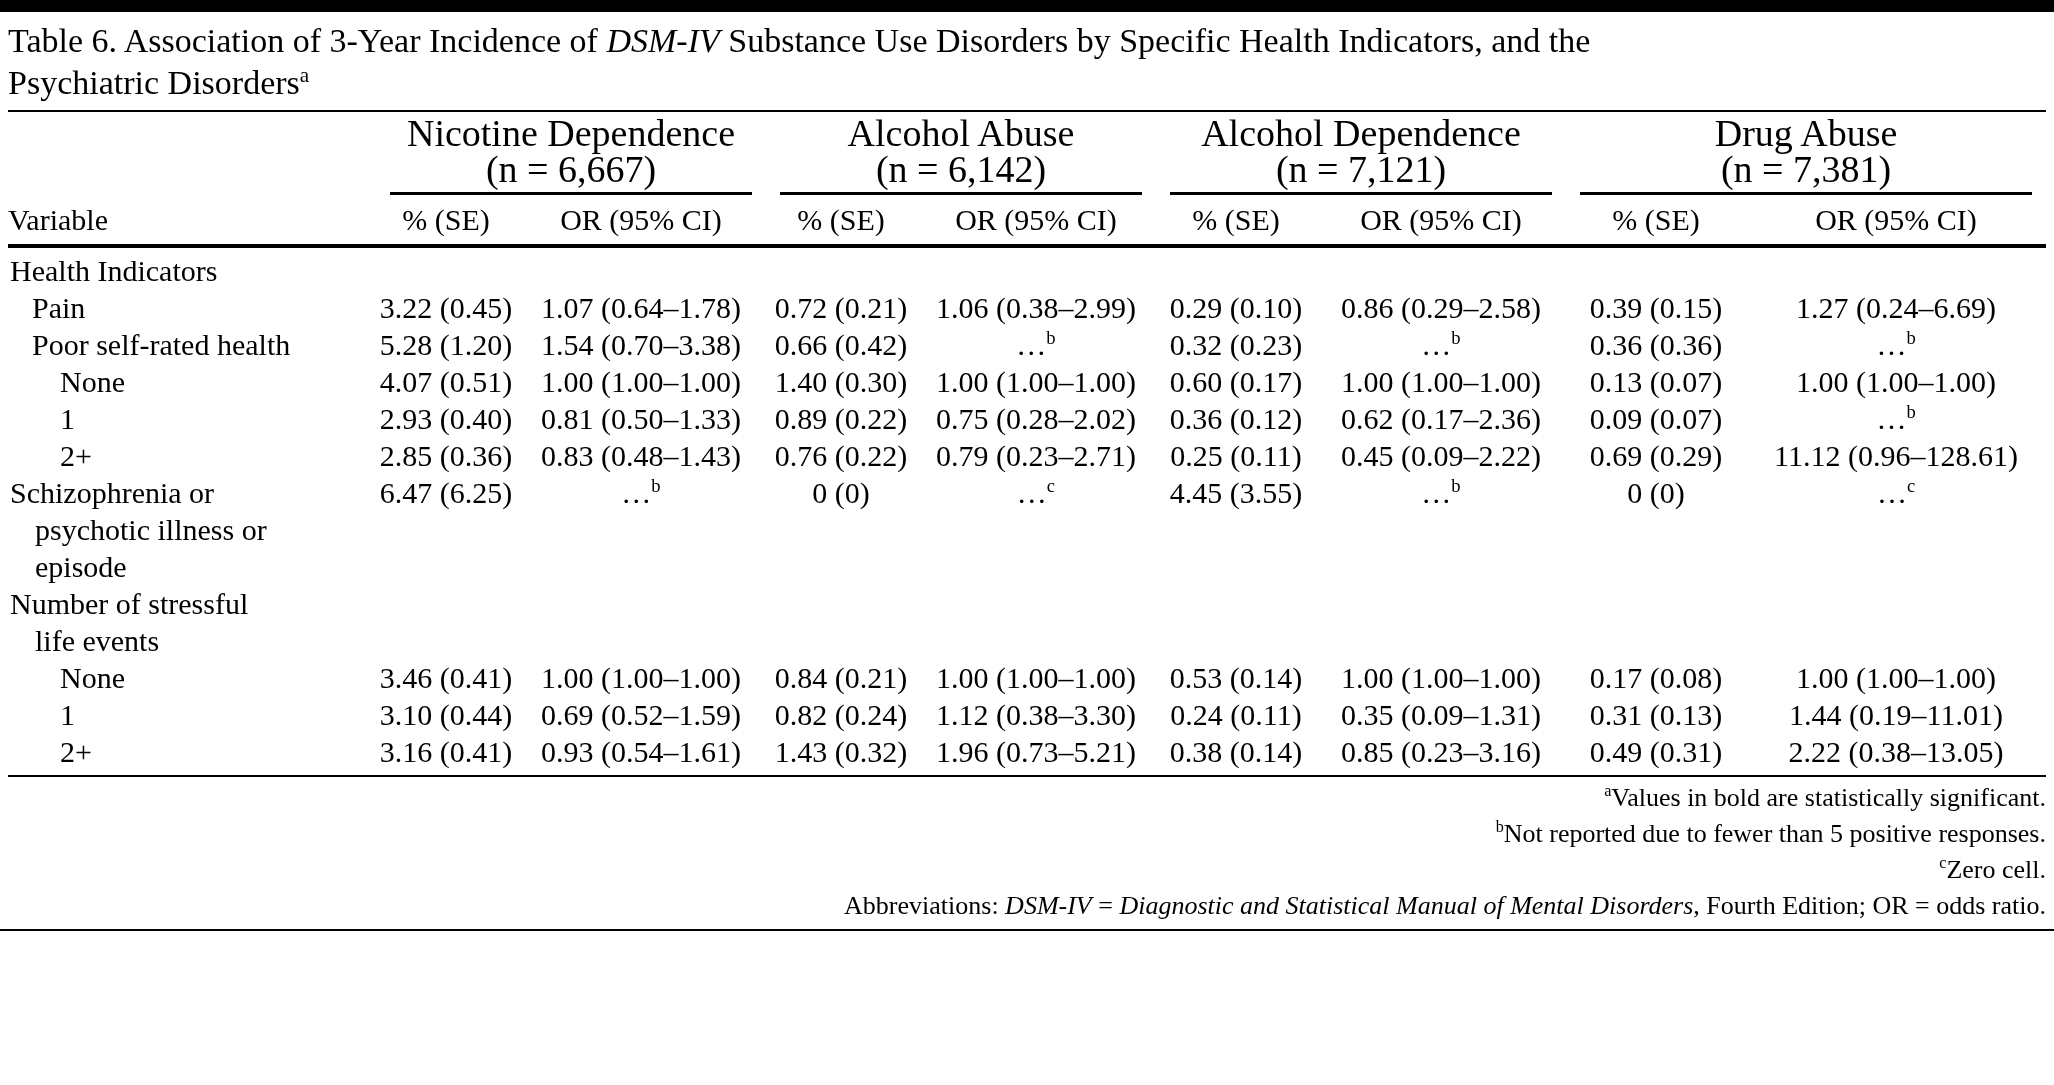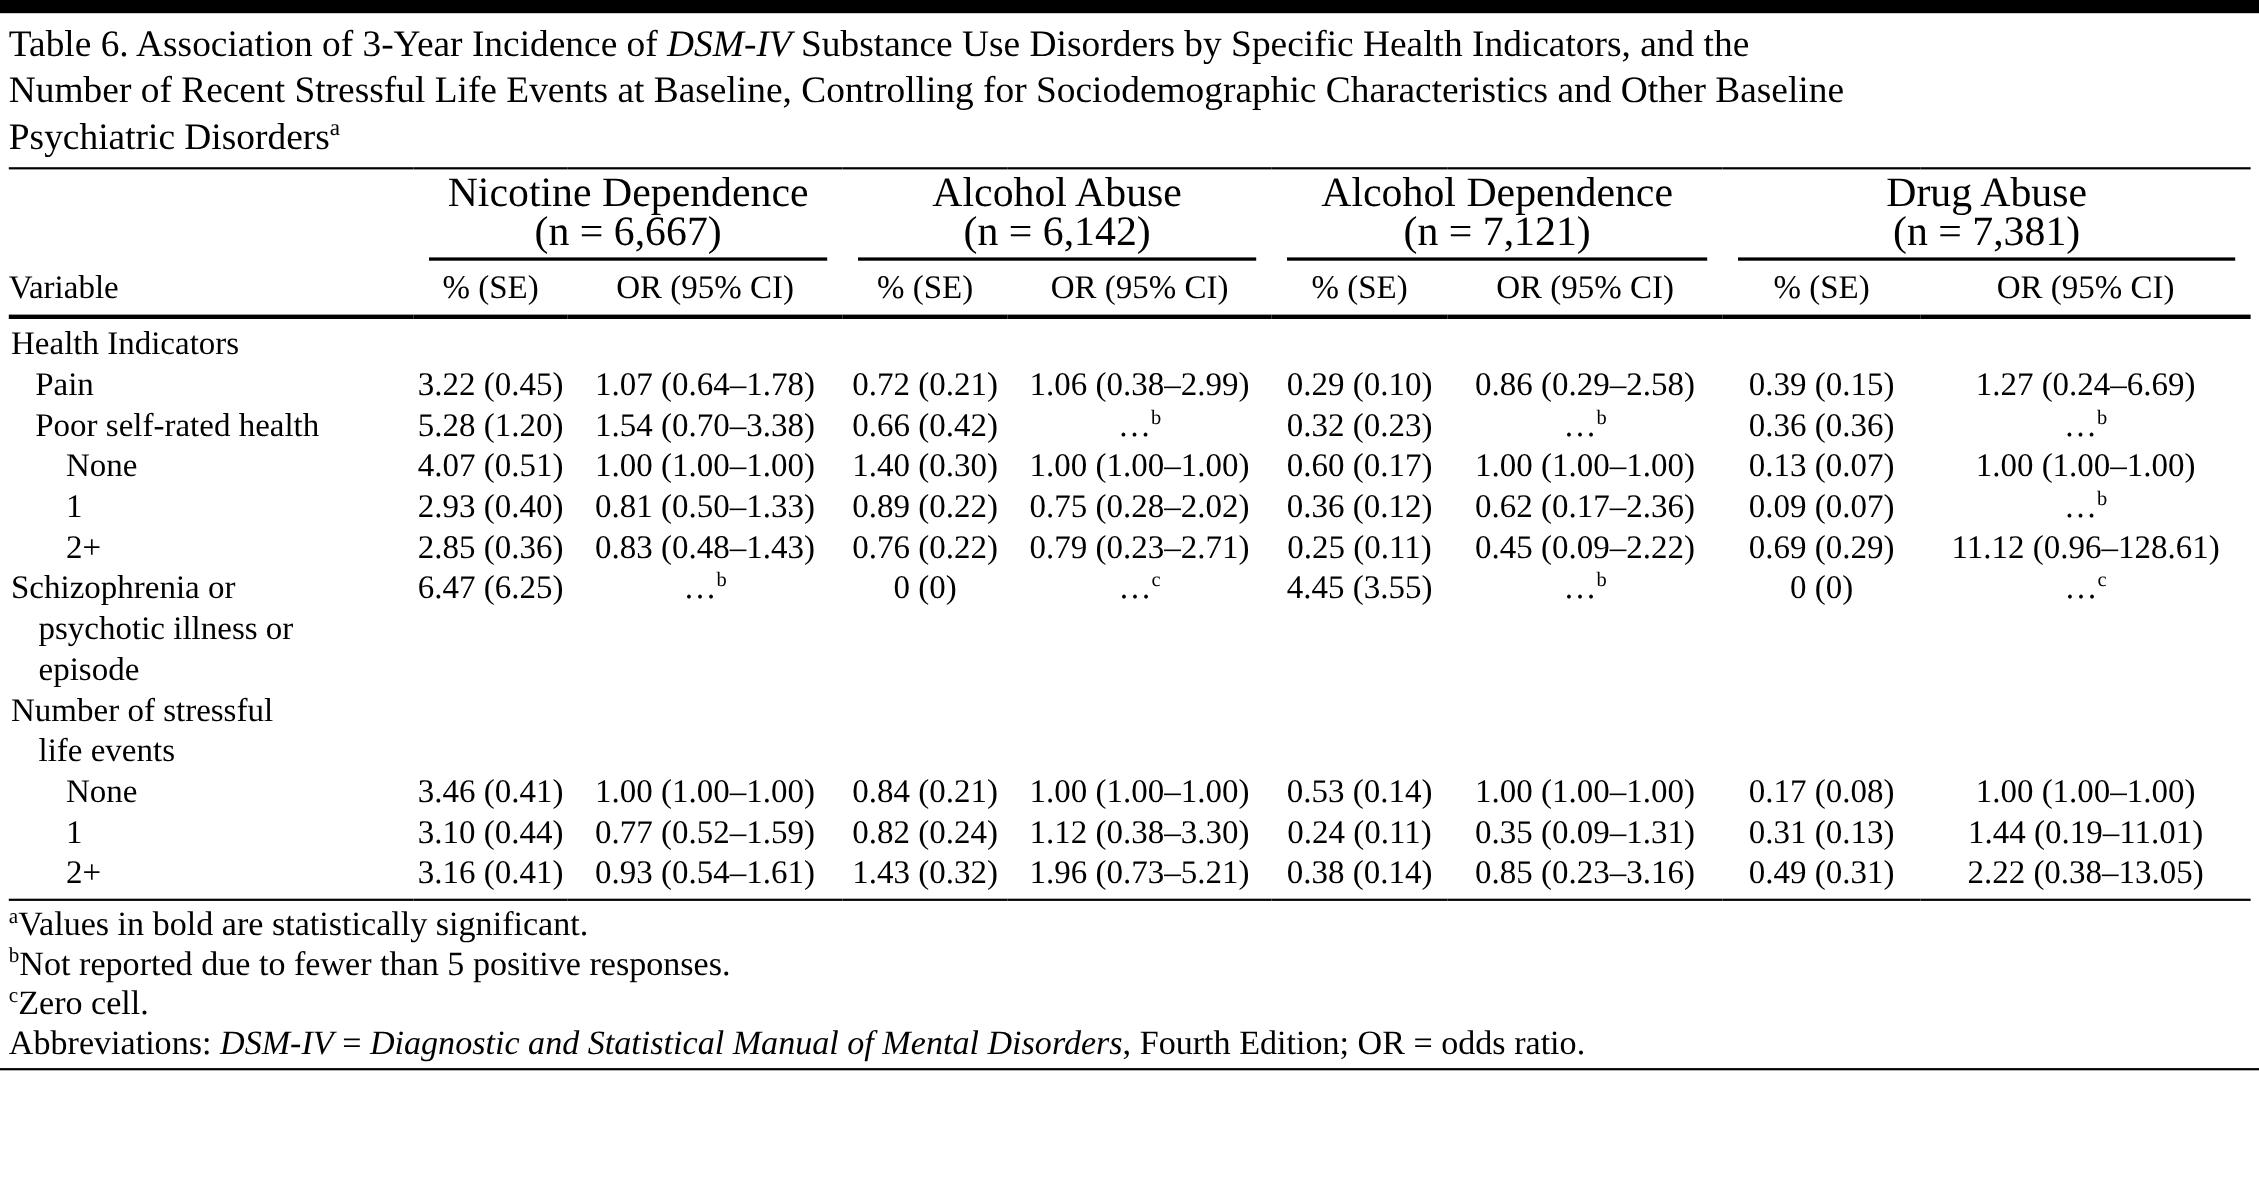--- a/index.html
+++ b/index.html
@@ -19,31 +19,30 @@
   tr.sub-row th{border-bottom:4px solid #000;font-size:30px;padding:6px 0 6px;vertical-align:bottom;}
   th.var-head{text-align:left;padding-left:2px;}
   th.c{text-align:center;}
   td.pct,td.or{text-align:center;}
   td.var div.l0{padding-left:2px;}
   td.var div.l1{padding-left:24px;}
   td.var div.l2{padding-left:52px;}
   td.var div.cont{padding-left:27px;}
   tbody tr:first-child td{padding-top:4px;}
   tbody tr:last-child td{border-bottom:2px solid #000;padding-bottom:5px;}
-  .footnotes{margin:3px 8px 0;font-size:31px;line-height:36px;}
+  .footnotes{margin:3px 8px 0;font-size:26px;line-height:36px;text-align:right;}
   .bottom-rule{border-top:2px solid #000;margin-top:5px;width:2054px;}
 </style>
 </head>
 <body>
 
 <div>
   <div class="top-bar"></div>
   <div class="title" id="title">
       <div><span>Table 6. Association of 3-Year Incidence of </span><span class="it">DSM-IV</span><span> Substance Use Disorders by Specific Health Indicators, and the</span></div>
-      <div><span>Number of Recent Stressful Life Events at Baseline, Controlling for Sociodemographic Characteristics and Other Baseline</span></div>
       <div><span>Psychiatric Disorders</span><span class="sup">a</span></div>
     </div>
 
   <table>
     <colgroup>
       <col style="width:368px">
         <col style="width:140px">
         <col style="width:250px">
       <col style="width:150px">
         <col style="width:240px">
@@ -211,21 +210,21 @@
           <td class="pct">0.53 (0.14)</td>
           <td class="or">1.00 (1.00–1.00)</td>
           <td class="pct">0.17 (0.08)</td>
           <td class="or">1.00 (1.00–1.00)</td>
         </tr>
         <tr>
           <td class="var">
             <div class="l2">1</div>
           </td>
           <td class="pct">3.10 (0.44)</td>
-          <td class="or">0.77 (0.52–1.59)</td>
+          <td class="or">0.69 (0.52–1.59)</td>
           <td class="pct">0.82 (0.24)</td>
           <td class="or">1.12 (0.38–3.30)</td>
           <td class="pct">0.24 (0.11)</td>
           <td class="or">0.35 (0.09–1.31)</td>
           <td class="pct">0.31 (0.13)</td>
           <td class="or">1.44 (0.19–11.01)</td>
         </tr>
         <tr>
           <td class="var">
             <div class="l2">2+</div>

